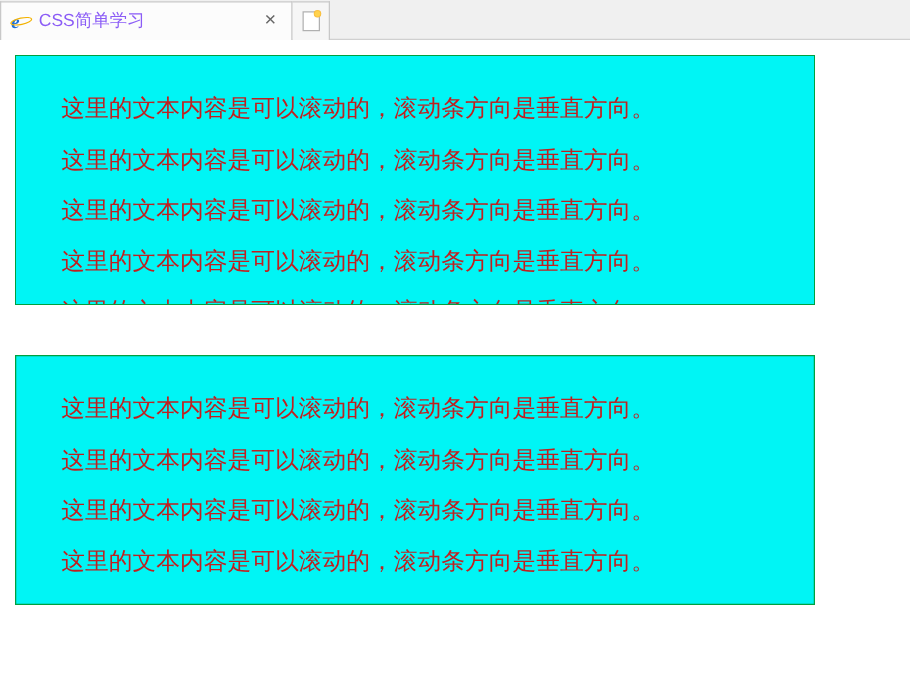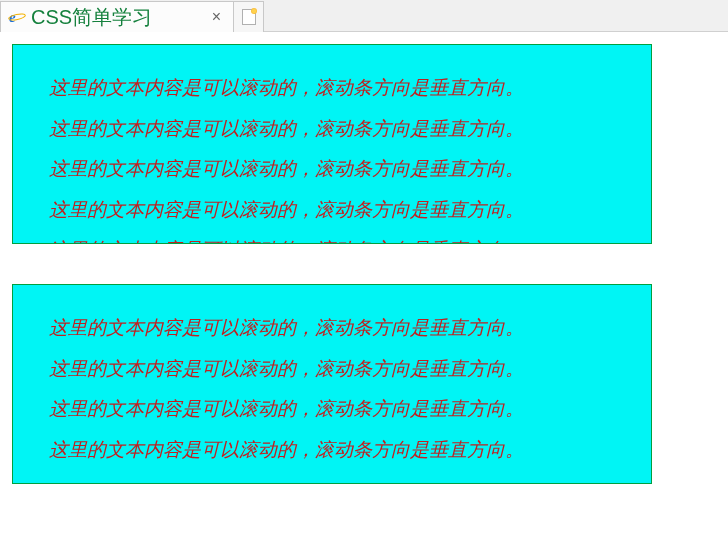--- a/index.html
+++ b/index.html
@@ -36,22 +36,22 @@
     .tab-favicon {
       width: 16px;
       height: 16px;
       margin-right: 6px;
       display: inline-flex;
       align-items: center;
       justify-content: center;
       font-size: 14px;
     }
     .tab-title {
-      font-size: 20px;
-      color: #15803d;
+      font-size: 14px;
+      color: #8b5cf6;
       flex: 1;
     }
     .tab-close {
       font-size: 16px;
       color: #666;
       padding: 0 4px;
       cursor: pointer;
     }
     .new-tab {
       width: 30px;
@@ -101,21 +101,20 @@
       border: 1px solid #00a040;
       overflow: hidden;
       padding: 30px 36px 10px 36px;
     }
     .scroll-line {
       color: #c02020;
       font-size: 19px;
       line-height: 1.4;
       margin-bottom: 14px;
       white-space: nowrap;
-      font-style: italic;
     }
     
     .scroll-box::-webkit-scrollbar {
       width: 20px;
       height: 20px;
     }
     .scroll-box::-webkit-scrollbar-track {
       background: #f0f0f0;
       border-left: 1px solid #d0d0d0;
     }

